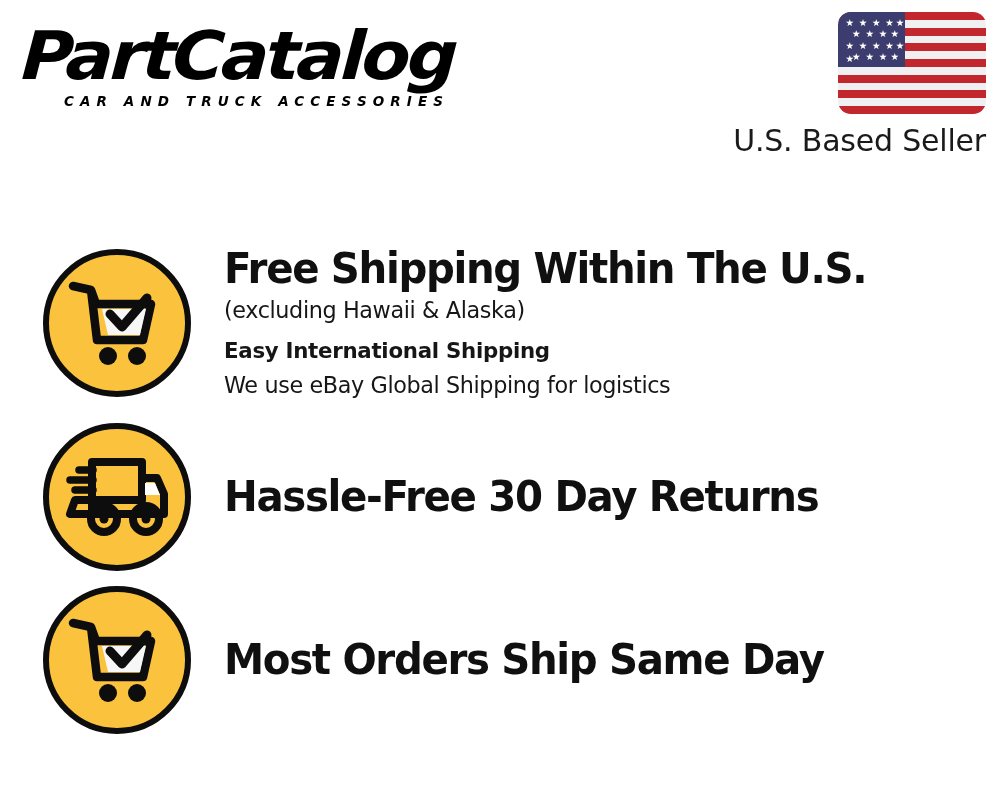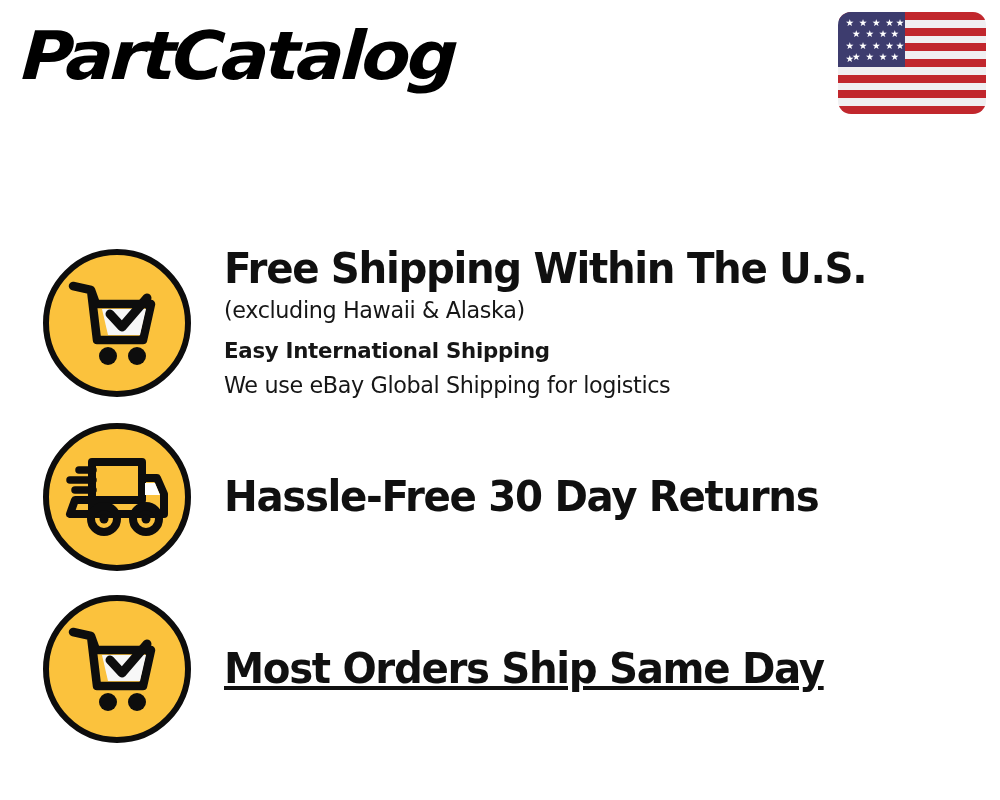--- a/index.html
+++ b/index.html
@@ -116,21 +116,21 @@
   }
   .feature-row {
     position: absolute;
     left: 0;
     width: 860px;
     display: flex;
     align-items: center;
   }
   .feature-row.r1 { top: 0px;   height: 175px; }
   .feature-row.r2 { top: 176px; height: 172px; justify-content: flex-end; }
-  .feature-row.r3 { top: 348px; height: 172px; text-decoration: underline; }
+  .feature-row.r3 { top: 339px; height: 172px; }
 
   .icon-badge {
     position: relative;
     flex: 0 0 auto;
     width: 148px;
     height: 148px;
     margin-left: 43px;
     border-radius: 50%;
     background: #fbc23d;
     border: 6px solid #0d0d0d;
@@ -175,20 +175,21 @@
   }
   .row1-spacer { height: 6px; }
 </style>
 </head>
 <body>
 
 <div class="header">
 
   <div class="brand-logo">
     <div class="brand-wordmark">PartCatalog</div>
+    <div class="brand-tagline">CAR AND TRUCK ACCESSORIES</div>
   </div>
 
   <div class="seller-badge">
     <span class="flag">
       <span class="stripe" style="top:0%"></span>
       <span class="stripe" style="top:15.385%"></span>
       <span class="stripe" style="top:30.77%"></span>
       <span class="stripe" style="top:46.15%"></span>
       <span class="stripe" style="top:61.54%"></span>
       <span class="stripe" style="top:76.92%"></span>
@@ -207,20 +208,21 @@
       <span class="star" style="left:14%; top:28%">★</span>
       <span class="star" style="left:23%; top:28%">★</span>
       <span class="star" style="left:32%; top:28%">★</span>
       <span class="star" style="left:39%; top:28%">★</span>
       <span class="star" style="left:9.5%;  top:39%">★</span>
       <span class="star" style="left:18.5%; top:39%">★</span>
       <span class="star" style="left:27.5%; top:39%">★</span>
       <span class="star" style="left:35.5%; top:39%">★</span>
       <span class="star" style="left:5%;  top:41.5%">★</span>
     </span>
+    <span class="seller-label">U.S. Based Seller</span>
   </div>
 </div>
 
 <div class="features">
 
   <div class="feature-row r1">
     <div class="icon-badge">
       <svg width="104" height="90" viewBox="0 0 104 90" aria-hidden="true">
         <path d="M8 8 L26 12 L31 26 L86 26 L78 62 L32 62 L26 12" fill="none" stroke="#0d0d0d" stroke-width="8.5" stroke-linecap="round" stroke-linejoin="round"></path>
         <path d="M37 31 L81 31 L75 57 L43 57 Z" fill="#f7f7f7"></path>

